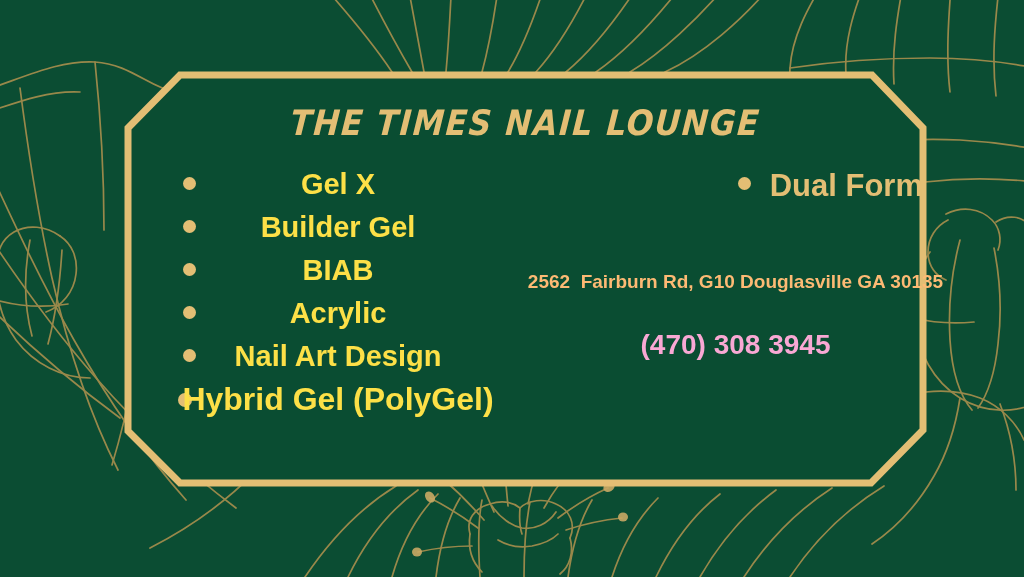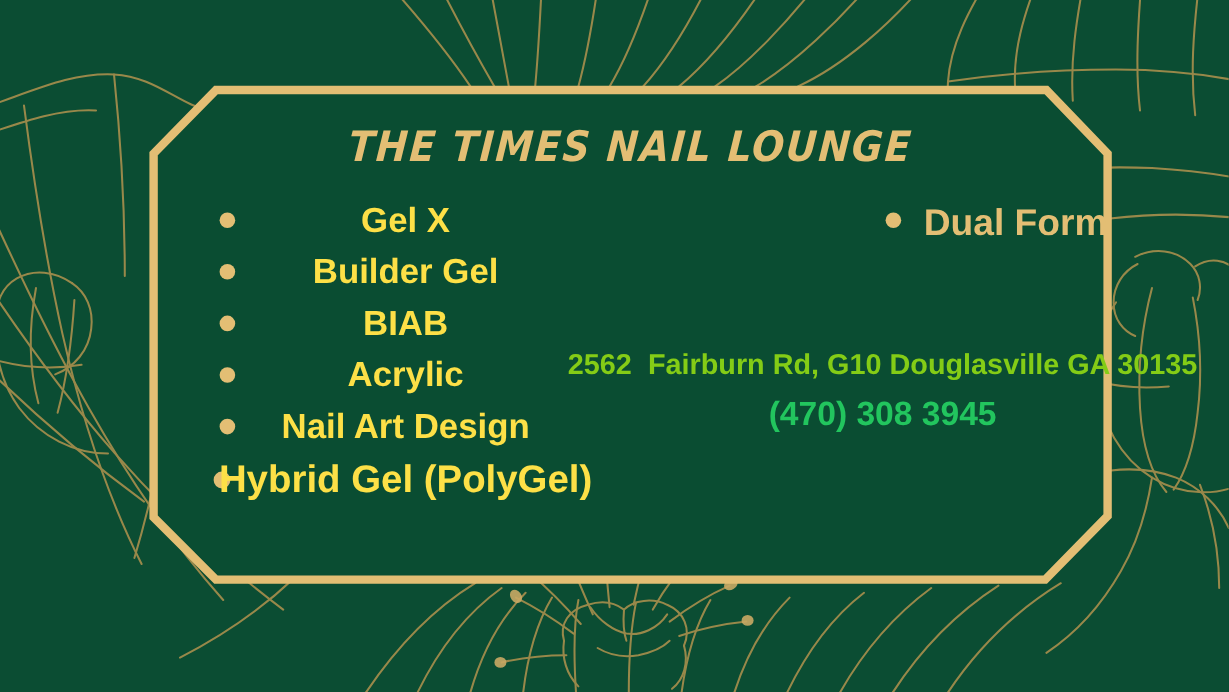--- a/index.html
+++ b/index.html
@@ -117,35 +117,35 @@
   #dual-label {
     display: inline-block;
     vertical-align: middle;
     color: #E3BE74;
     font-size: 31px;
     font-weight: bold;
   }
   #address {
     position: absolute;
     left: -80px;
-    top: 216px;
+    top: 196px;
     width: 535px;
     text-align: center;
-    color: #84cc16;
-    font-size: 24px;
+    color: #fdba74;
+    font-size: 19px;
     font-weight: bold;
     white-space: pre;
   }
   #phone {
     position: absolute;
     left: -40px;
     top: 254px;
     width: 455px;
     text-align: center;
-    color: #22c55e;
+    color: #f9a8d4;
     font-size: 28px;
     font-weight: bold;
     white-space: nowrap;
   }
 </style>
 </head>
 <body>
 
 <div id="card">
 

